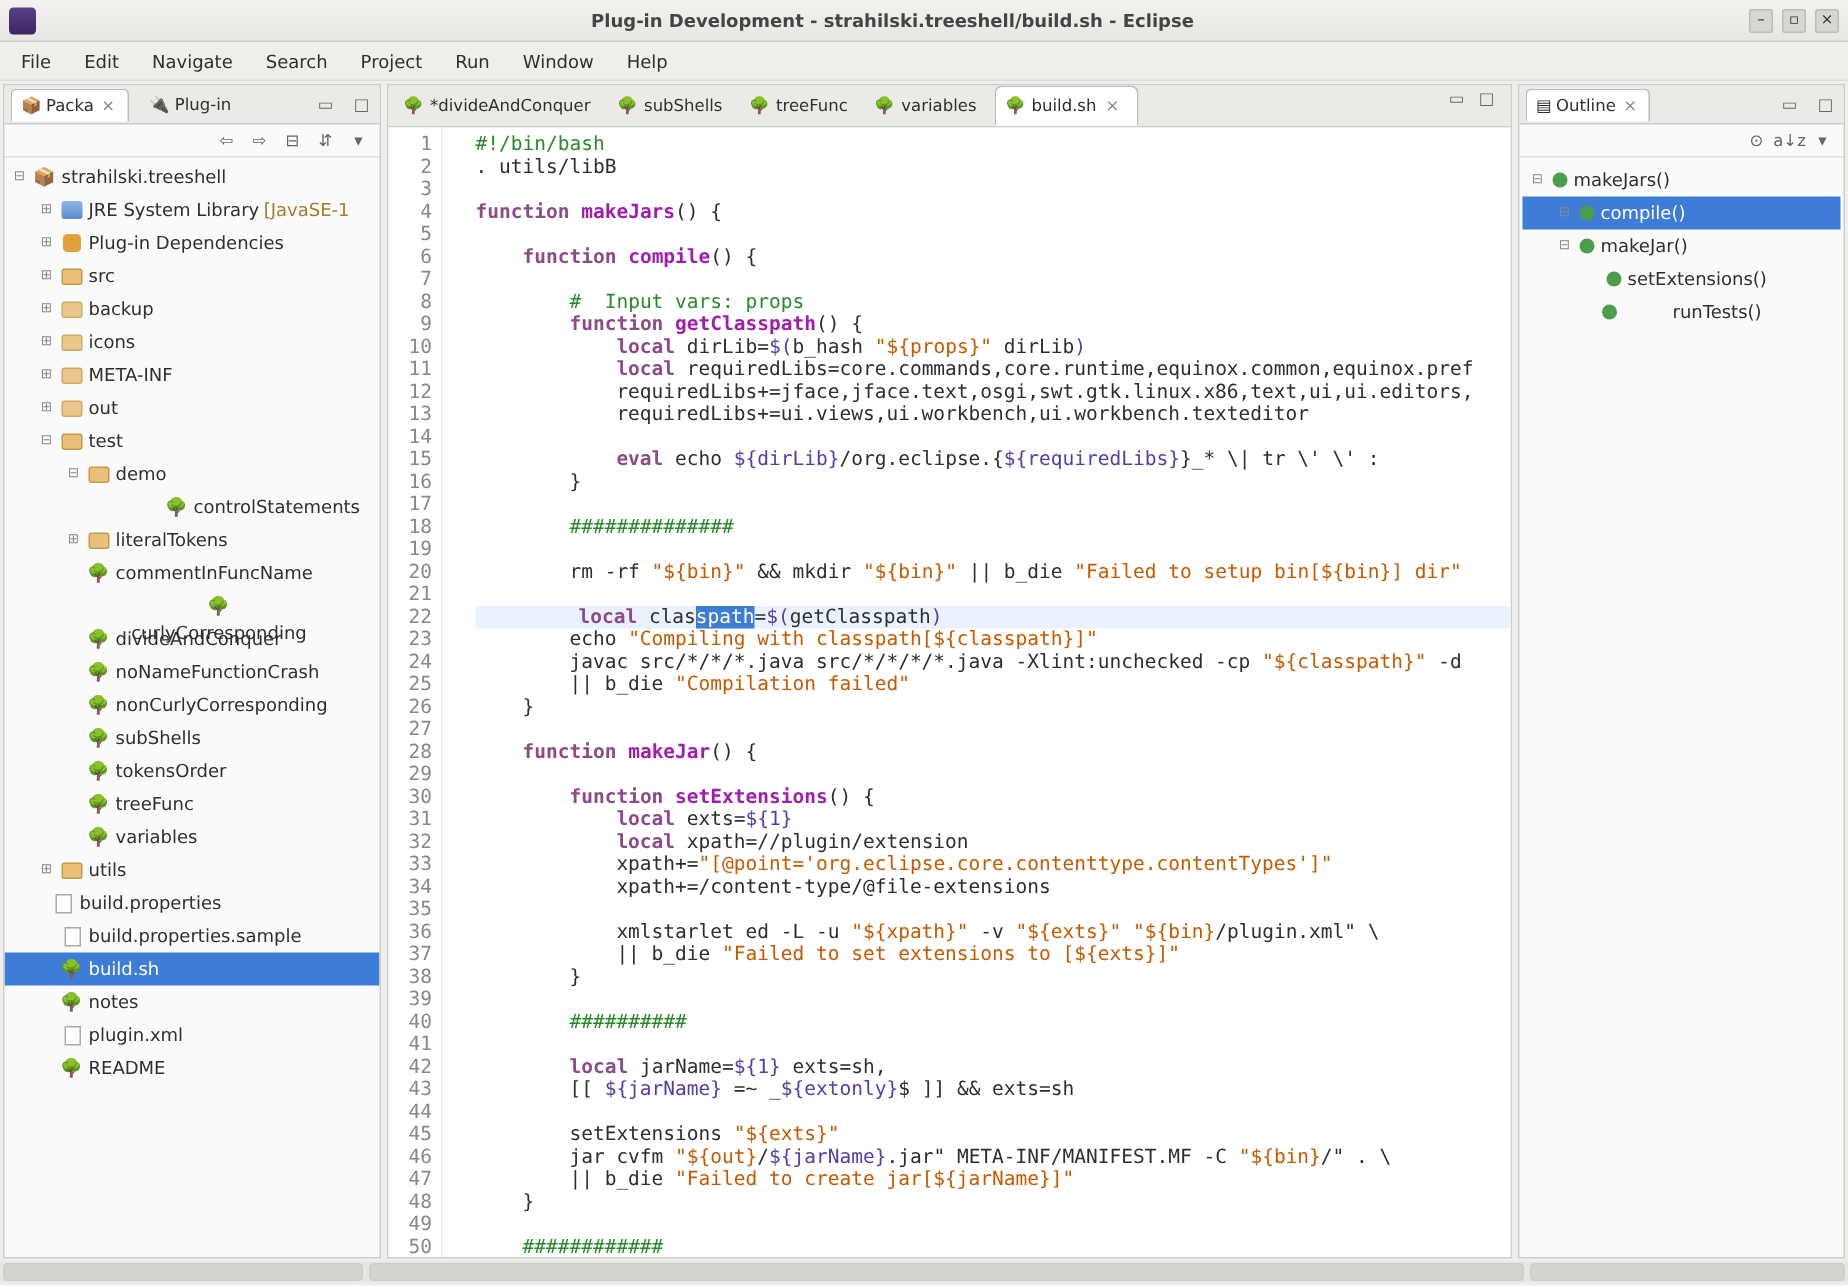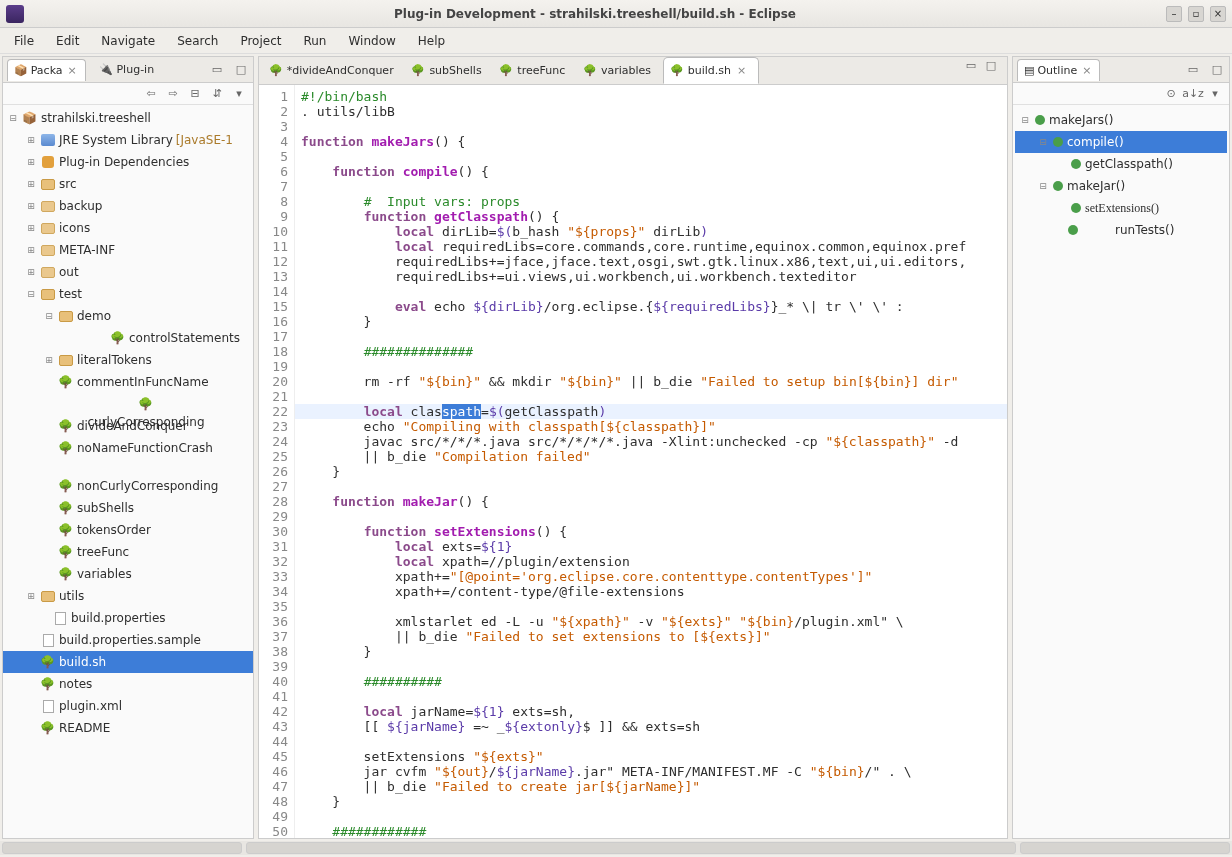--- a/index.html
+++ b/index.html
@@ -34,21 +34,21 @@
 .ico-tree::before { content: "🌳"; font-size: 12px; }
 .editor-tabs { height: 28px; background: #eceae6; display: flex; padding: 0 4px; border-bottom: 1px solid #ccc; overflow: hidden; }
 .ed-tab { padding: 5px 10px 5px 6px; display: flex; align-items: center; gap: 4px; font-size: 11px; cursor: pointer; border-top-left-radius: 5px; border-top-right-radius: 5px; margin-right: 2px; }
 .ed-tab.active { background: #fff; border: 1px solid #bbb; border-bottom: 1px solid #fff; }
 .ed-tab .ti::before { content: "🌳"; font-size: 11px; }
 .ed-right { margin-left: auto; display: flex; gap: 4px; padding-right: 4px; }
 .editor { flex: 1; display: flex; background: #fff; overflow: hidden; font-family: "DejaVu Sans Mono","Liberation Mono",monospace; font-size: 13px; line-height: 15px; }
 .gutter { width: 36px; background: #fff; color: #888; text-align: right; padding: 4px 6px 4px 0; border-right: 1px solid #eee; user-select: none; }
 .gutter div { height: 15px; }
 .code { flex: 1; padding: 4px 0 4px 6px; overflow: hidden; white-space: pre; }
-.code div { height: 15px; }
+.code div { height: 15px; margin-left: 16px; }
 .kw { color: #8b4a8b; font-weight: bold; }
 .cm { color: #2a8a2a; }
 .str { color: #c55a00; }
 .var { color: #5a3aa8; }
 .id { color: #a21caf; font-weight: bold; }
 .sel { background: #3d7dd8; color: #fff; }
 .hl-line { background: #eaf2ff; display: block; margin-left: -6px; padding-left: 6px; }
 .outline-tree { flex: 1; padding: 4px 2px; font-size: 12px; overflow: auto; }
 .ot-row { display: flex; align-items: center; height: 22px; gap: 4px; padding: 0 2px; cursor: pointer; }
 .ot-row.selected { background: #3d7dd8; color: #fff; }
@@ -199,21 +199,21 @@
         <div class="tree-row" style="padding-left: 40px;">
           <span class="tw"></span>
           <span class="ico ico-tree"></span>
           <span>divideAndConquer</span>
         </div>
         <div class="tree-row" style="padding-left: 40px; text-align: center;">
           <span class="tw"></span>
           <span class="ico ico-tree"></span>
           <span>noNameFunctionCrash</span>
         </div>
-        <div class="tree-row" style="padding-left: 40px; margin-top: 16px;">
+        <div class="tree-row" style="padding-left: 40px;">
           <span class="tw"></span>
           <span class="ico ico-tree"></span>
           <span>nonCurlyCorresponding</span>
         </div>
         <div class="tree-row" style="padding-left: 40px;">
           <span class="tw"></span>
           <span class="ico ico-tree"></span>
           <span>subShells</span>
         </div>
         <div class="tree-row" style="padding-left: 40px;">
@@ -231,21 +231,21 @@
           <span class="ico ico-tree"></span>
           <span>variables</span>
         </div>
         <div class="tree-row" style="padding-left: 22px;">
           <span class="tw">⊞</span>
           <span class="ico">
             <span class="ico-folder"></span>
           </span>
           <span>utils</span>
         </div>
-        <div class="tree-row" style="padding-left: 34px;">
+        <div class="tree-row" style="padding-left: 16px;">
           <span class="tw"></span>
           <span class="ico">
             <span class="ico-file"></span>
           </span>
           <span>build.properties</span>
         </div>
         <div class="tree-row" style="padding-left: 22px;">
           <span class="tw"></span>
           <span class="ico">
             <span class="ico-file"></span>
@@ -382,31 +382,26 @@
         <div class="ot-row" style="padding-left: 4px;">
           <span class="ot-tw">⊟</span>
           <span class="ot-dot"></span>
           <span>makeJars()</span>
         </div>
         <div class="ot-row selected" style="padding-left: 22px;">
           <span class="ot-tw">⊟</span>
           <span class="ot-dot"></span>
           <span>compile()</span>
         </div>
-        <div class="ot-row" style="padding-left: 40px;">
-          <span class="ot-tw"></span>
-          <span class="ot-dot"></span>
-          <span>getClasspath()</span>
-        </div>
         <div class="ot-row" style="padding-left: 22px;">
           <span class="ot-tw">⊟</span>
           <span class="ot-dot"></span>
           <span>makeJar()</span>
         </div>
-        <div class="ot-row" style="padding-left: 40px; font-family: Liberation Serif, serif;">
+        <div class="ot-row" style="padding-left: 40px;">
           <span class="ot-tw"></span>
           <span class="ot-dot"></span>
           <span>setExtensions()</span>
         </div>
         <div class="ot-row" style="padding-left: 4px; gap: 37px;">
           <span class="ot-tw"></span>
           <span class="ot-dot"></span>
           <span>runTests()</span>
         </div>
       </div>

